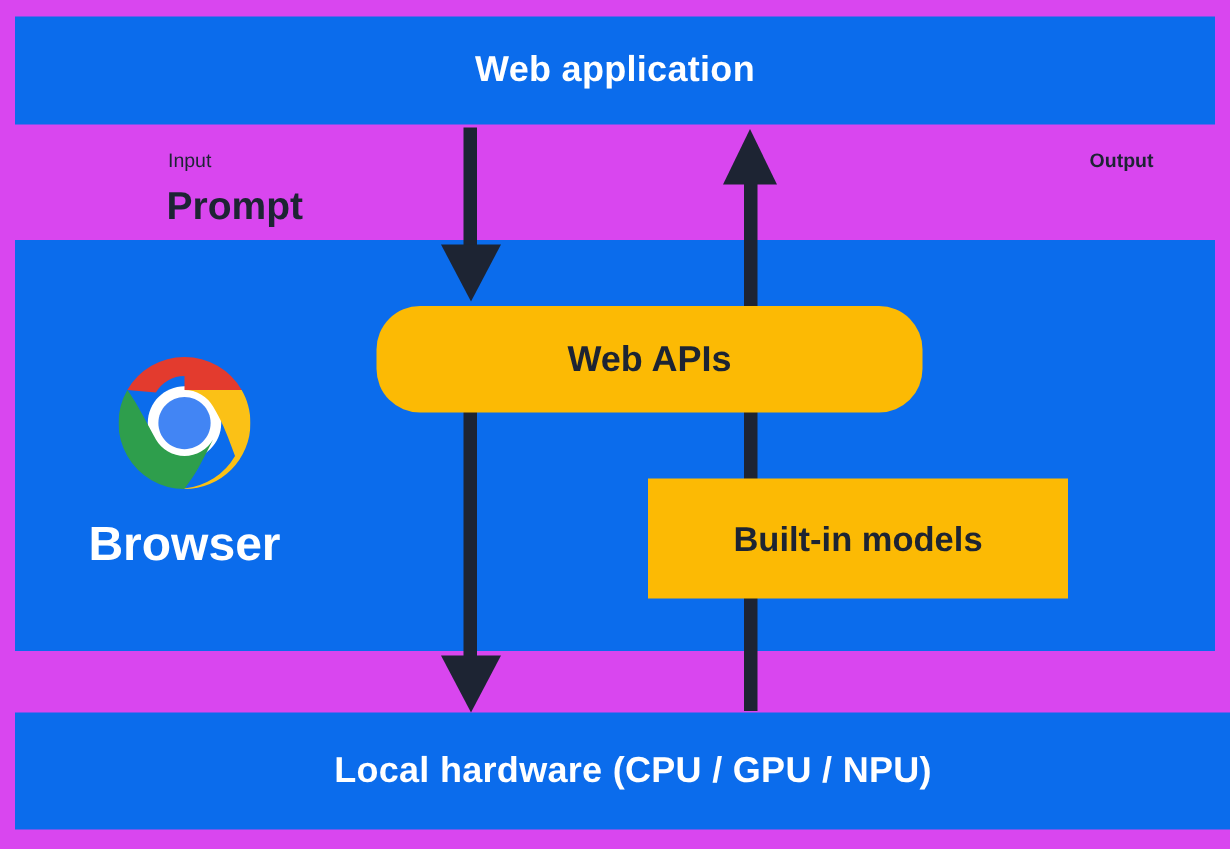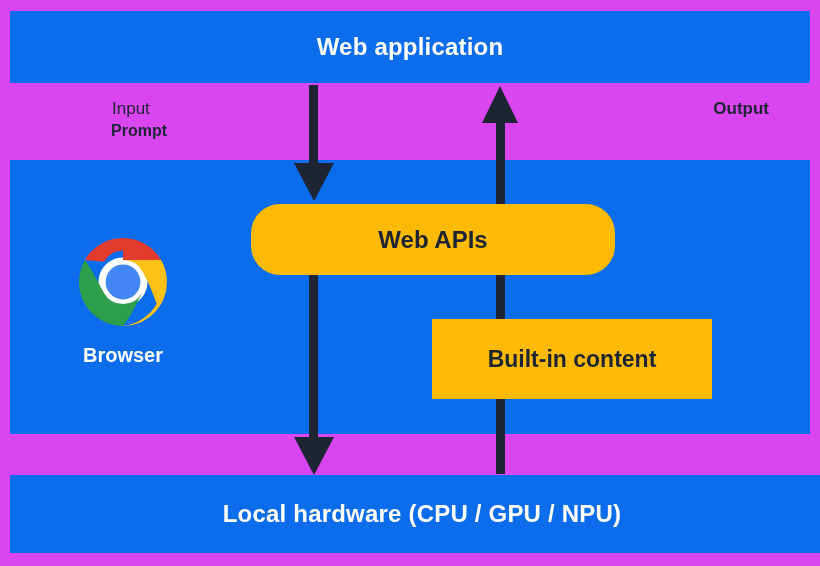--- a/index.html
+++ b/index.html
@@ -6,42 +6,42 @@
   .canvas {
     position:relative; width:820px; height:566px; background:#d946ef;
     font-family:"Liberation Sans", sans-serif; overflow:hidden;
     --blue:#0b6cec; --yellow:#fcba04; --navy:#1d2433; --white:#ffffff;
   }
   .bluebar {
     position:absolute; left:10px; width:800px; background:var(--blue);
     display:flex; align-items:center; justify-content:center; z-index:1;
   }
   .bar-label { color:var(--white); font-weight:bold; font-size:24px; letter-spacing:.2px; }
-  .flow-label  { position:absolute; color:var(--navy); font-size:17px; z-index:4; }
-  .flow-sublabel { position:absolute; color:var(--navy); font-size:16px; font-weight:bold; z-index:4; }
+  .flow-label  { position:absolute; color:var(--navy); font-size:13px; z-index:4; }
+  .flow-sublabel { position:absolute; color:var(--navy); font-size:26px; font-weight:bold; z-index:4; }
   .yellowbox {
     position:absolute; background:var(--yellow); z-index:3;
     display:flex; flex-direction:column; align-items:center; justify-content:center;
     color:var(--navy); font-weight:bold; font-size:23px; line-height:30px; text-align:center;
   }
   .shaft { position:absolute; width:9px; background:var(--navy); z-index:2; }
   .head-down {
     position:absolute; width:0; height:0; z-index:2;
     border-left:20px solid transparent; border-right:20px solid transparent;
     border-top:38px solid var(--navy);
   }
   .head-up {
     position:absolute; width:0; height:0; z-index:2;
     border-left:18px solid transparent; border-right:18px solid transparent;
     border-bottom:37px solid var(--navy);
   }
   .logo { position:absolute; left:79px; top:238px; width:88px; height:88px; z-index:4; }
   .browser-label {
     position:absolute; left:43px; top:344px; width:160px; text-align:center;
-    color:var(--white); font-weight:bold; font-size:20px; z-index:4;
+    color:var(--white); font-weight:bold; font-size:32px; z-index:4;
   }
 </style>
 </head>
 <body>
 
 <div class="canvas" style="--blue: #0b6cec; --yellow: #fcba04; --navy: #1d2433; --white: #ffffff; --chrome-red: #e33b2e; --chrome-green: #2e9e4c; --chrome-yellow: #fbc116; --chrome-blue: #4285f4;">
 
   <div class="bluebar" style="top:11px; height:72px;">
     <span class="bar-label">Web application</span>
   </div>
@@ -68,20 +68,20 @@
   <div class="head-down" style="left:294px; top:437px;"></div>
 
   <div class="head-up" style="left:482px; top:86px;"></div>
   <div class="shaft" style="left:496px; top:120px; height:354px;"></div>
 
   <div class="yellowbox" style="left:251px; top:204px; width:364px; height:71px; font-size:24px;border-radius:29px;">
     <span>Web APIs</span>
   </div>
 
   <div class="yellowbox" style="left:432px; top:319px; width:280px; height:80px;">
-    <span>Built-in content</span>
+    <span>Built-in models</span>
   </div>
 
   <div class="bluebar" style="top:475px; height:78px;padding-left:12px;">
     <span class="bar-label">Local hardware (CPU / GPU / NPU)</span>
   </div>
 
 </div>
 
 </body></html>

